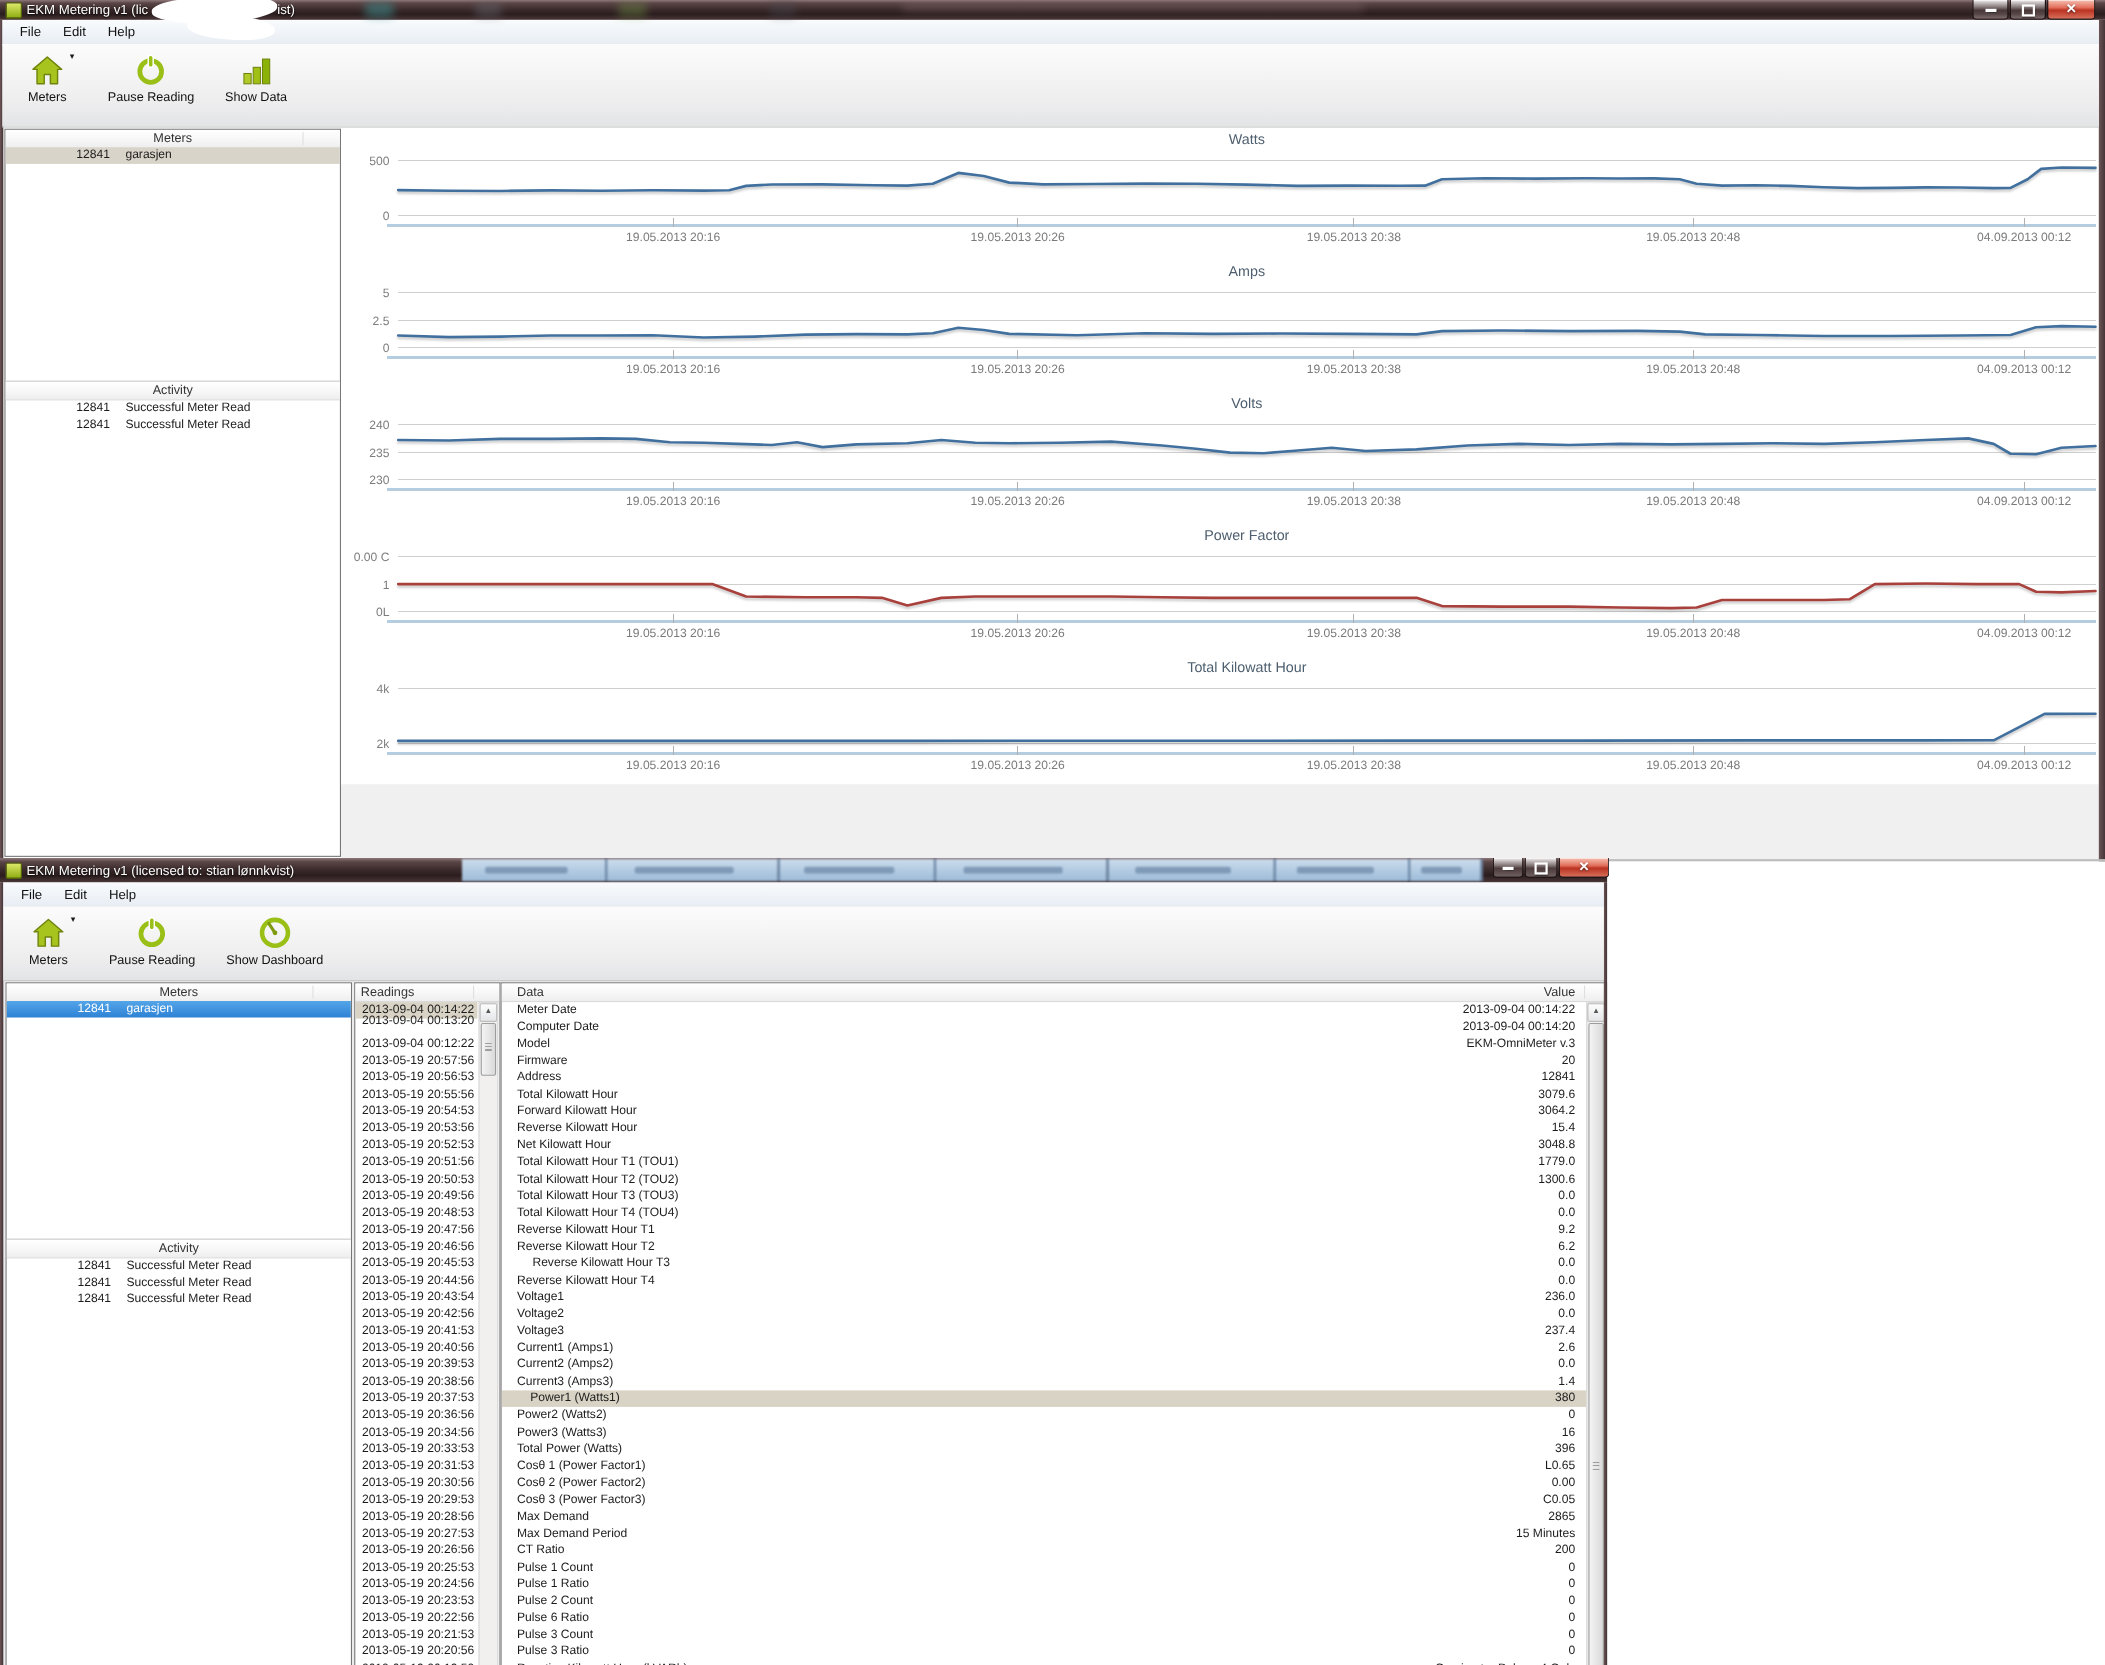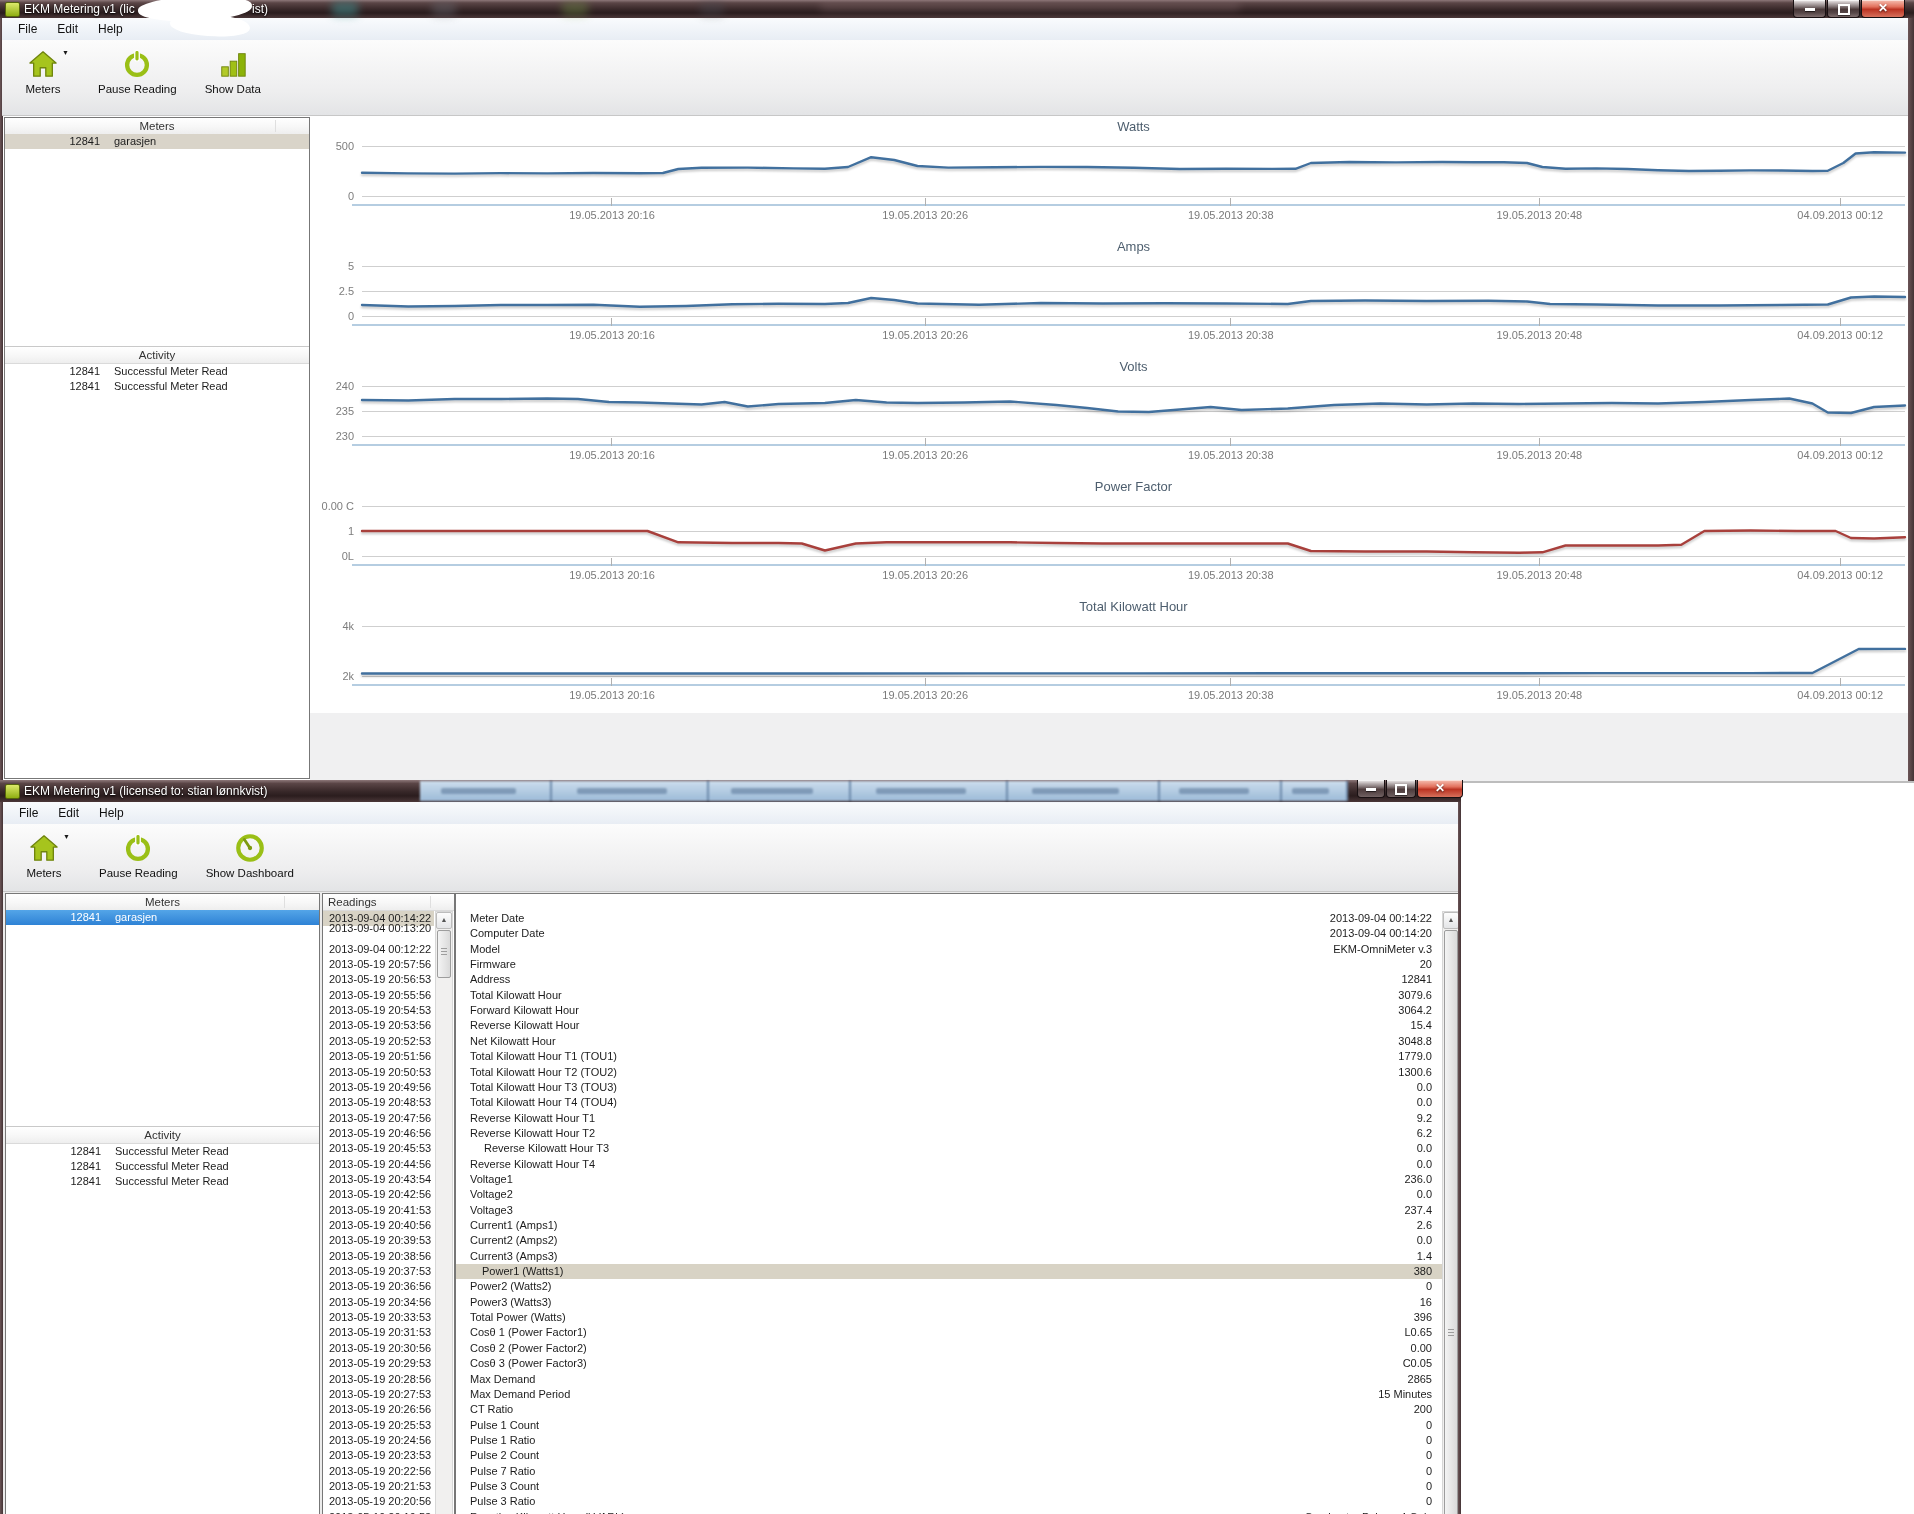--- a/index.html
+++ b/index.html
@@ -401,20 +401,25 @@
       </div>
     <div class="scrollbar" style="left:112px;top:17px;width:16px;height:603px;">
       <div class="sb-btn" style="top:0;">▲</div>
       <div class="sb-thumb" style="top:18px;height:46px;">
         <div class="sb-grip" style="top:17px;"></div>
       </div>
     </div>
   </div>
 
   <div class="panel" id="data-panel" style="left:455px;top:113px;width:1004px;height:621px;border-color:#777;">
+    <div class="lv-header" style="top:0;">
+      <span style="position:absolute;left:14px;">Data</span>
+      <span style="position:absolute;right:28px;">Value</span>
+      <span class="hdr-sep" style="right:19px;"></span>
+    </div>
     <div id="data-rows">
         <div class="lrow" style="top: 17px; right: 18px; height: 15.35px; line-height: 15.35px;">
           <span style="position:absolute;left:14px;">Meter Date</span>
           <span style="position:absolute;right:10px;">2013-09-04 00:14:22</span>
         </div>
         <div class="lrow" style="top: 32.35px; right: 18px; height: 15.35px; line-height: 15.35px;">
           <span style="position:absolute;left:14px;">Computer Date</span>
           <span style="position:absolute;right:10px;">2013-09-04 00:14:20</span>
         </div>
         <div class="lrow" style="top: 47.7px; right: 18px; height: 15.35px; line-height: 15.35px;">
@@ -547,21 +552,21 @@
         </div>
         <div class="lrow" style="top: 538.9px; right: 18px; height: 15.35px; line-height: 15.35px;">
           <span style="position:absolute;left:14px;">Pulse 1 Ratio</span>
           <span style="position:absolute;right:10px;">0</span>
         </div>
         <div class="lrow" style="top: 554.25px; right: 18px; height: 15.35px; line-height: 15.35px;">
           <span style="position:absolute;left:14px;">Pulse 2 Count</span>
           <span style="position:absolute;right:10px;">0</span>
         </div>
         <div class="lrow" style="top: 569.6px; right: 18px; height: 15.35px; line-height: 15.35px;">
-          <span style="position:absolute;left:14px;">Pulse 7 Ratio</span>
+          <span style="position:absolute;left:14px;">Pulse 6 Ratio</span>
           <span style="position:absolute;right:10px;">0</span>
         </div>
         <div class="lrow" style="top: 584.95px; right: 18px; height: 15.35px; line-height: 15.35px;">
           <span style="position:absolute;left:14px;">Pulse 3 Count</span>
           <span style="position:absolute;right:10px;">0</span>
         </div>
         <div class="lrow" style="top: 600.3px; right: 18px; height: 15.35px; line-height: 15.35px;">
           <span style="position:absolute;left:14px;">Pulse 3 Ratio</span>
           <span style="position:absolute;right:10px;">0</span>
         </div>

